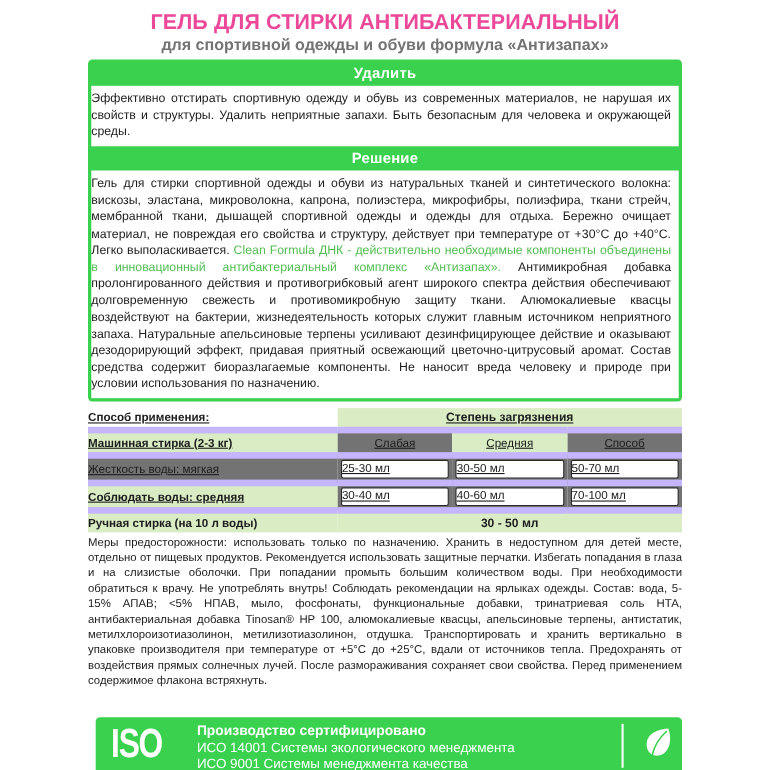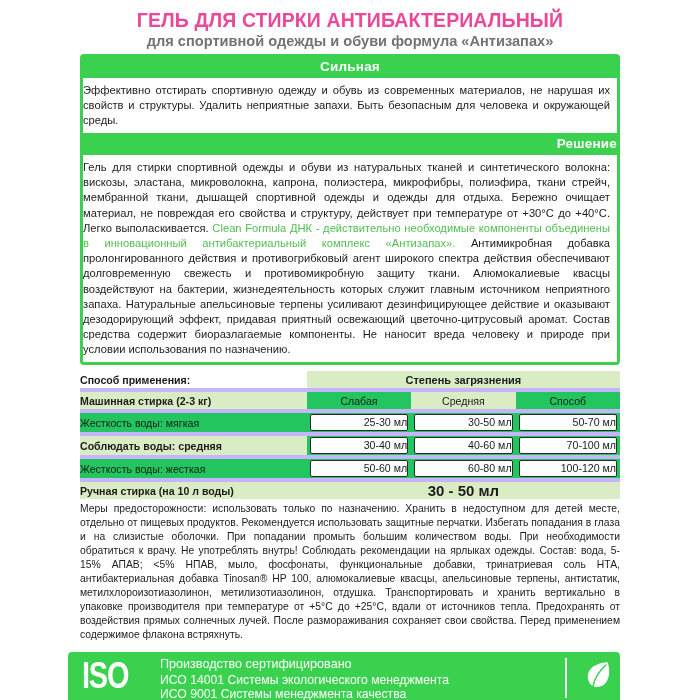--- a/index.html
+++ b/index.html
@@ -52,21 +52,21 @@
     margin-bottom: 0;
   }
   .band-label {
     color: #ffffff;
     font-weight: bold;
     font-size: 13.5px;
     text-align: center;
     padding: 2px 0 4px 0;
     letter-spacing: 0.2px;
   }
-  .band-label.tight { padding: 3px 0 4px 0; text-align: right; }
+  .band-label.tight { padding: 3px 0 4px 0; }
 
   .white-panel {
     background: #ffffff;
     padding: 5px 7px 5px 0;
   }
 
   .body-text {
     font-size: 11.2px;
     line-height: 1.355;
     color: #1c1c1c;
@@ -87,76 +87,76 @@
     width: 100%;
     border-collapse: collapse;
     table-layout: fixed;
     font-size: 10.6px;
     color: #1c1c1c;
   }
   table.dose td {
     padding: 0;
     vertical-align: middle;
   }
-  .row-sep td { border-bottom: 4px solid #c4b5fd; }
+  .row-sep td { border-bottom: 6px solid #c4b5fd; text-decoration: underline; }
 
   .lbl-cell {
     padding: 3px 4px 3px 6px;
     height: 17px;
     white-space: nowrap;
   }
   .val-cell {
     text-align: center;
     height: 17px;
     padding: 2px 3px;
   }
   .bg-green  { background: #d9ecc3; }
-  .bg-gray   { background: #22c55e; }
+  .bg-gray   { background: #737373; }
   .bg-white  { background: #ffffff; }
   .bold { font-weight: bold; }
 
   .pill {
     background: #ffffff;
     border: 1.4px solid #2a2a2a;
     border-radius: 2px;
     padding: 1px 0 2px 0;
-    text-align: right;
+    text-align: left;
     font-size: 10.6px;
     margin: 1px 3px;
   }
   .hdr-stepen {
     background: #d9ecc3;
     text-align: center;
     font-weight: bold;
     font-size: 11px;
     padding: 3px 0 3px 0;
     margin-top: 40px;
   }
   .hand-val {
     background: #d9ecc3;
     text-align: center;
     font-weight: bold;
-    font-size: 15px;
+    font-size: 11px;
     padding: 3px 0 4px 0;
   }
 
   
   .precautions {
     font-size: 10.35px;
     line-height: 1.345;
     color: #1c1c1c;
     text-align: justify;
     margin: 3px 0 0 0;
   }
   .precautions b { font-weight: normal; }
 
   
   .iso-bar {
     position: absolute;
-    left: 68px;
+    left: 87px;
     right: 80px;
     bottom: 0;
     height: 48px;
     background: #3ad14f;
     border-radius: 4px 4px 0 0;
     display: flex;
     align-items: flex-start;
     padding: 5px 5px 0 14px;
     box-sizing: border-box;
   }
@@ -172,21 +172,21 @@
     width: 74px;
     flex: 0 0 74px;
     margin-top: 2px;
   }
   .iso-text {
     flex: 1 1 auto;
     color: #ffffff;
     padding-left: 4px;
   }
   .iso-t1 {
-    font-weight: normal;
+    font-weight: bold;
     font-size: 12.6px;
     line-height: 1.24;
   }
   .iso-t2, .iso-t3 {
     font-size: 12.2px;
     line-height: 1.22;
   }
   .iso-divider {
     width: 2px;
     align-self: stretch;
@@ -206,21 +206,21 @@
 </head>
 <body>
 
 <div class="page">
 
   <div class="title-main">ГЕЛЬ ДЛЯ СТИРКИ АНТИБАКТЕРИАЛЬНЫЙ</div>
   <div class="title-sub">для спортивной одежды и обуви формула «Антизапах»</div>
 
   <div class="green-block">
 
-    <div class="band-label">Сильная</div>
+    <div class="band-label">Удалить</div>
 
     <div class="white-panel">
       <p class="body-text">Эффективно отстирать спортивную одежду и обувь из современных материалов, не нарушая их свойств и структуры. Удалить неприятные запахи. Быть безопасным для человека и окружающей среды.</p>
     </div>
 
     <div class="band-label tight">Решение</div>
 
     <div class="white-panel">
       <p class="body-text"><span>Гель для стирки спортивной одежды и обуви из натуральных тканей и синтетического волокна: вискозы, эластана, микроволокна, капрона, полиэстера, микрофибры, полиэфира, ткани стрейч, мембранной ткани, дышащей спортивной одежды и одежды для отдыха. Бережно очищает материал, не повреждая его свойства и структуру, действует при температуре от +30°C до +40°C. Легко выполаскивается. </span><span class="hl-green">Clean Formula ДНК - действительно необходимые компоненты объединены в инновационный антибактериальный комплекс «Антизапах».</span><span> Антимикробная добавка пролонгированного действия и противогрибковый агент широкого спектра действия обеспечивают долговременную свежесть и противомикробную защиту ткани. Алюмокалиевые квасцы воздействуют на бактерии, жизнедеятельность которых служит главным источником неприятного запаха. Натуральные апельсиновые терпены усиливают дезинфицирующее действие и оказывают дезодорирующий эффект, придавая приятный освежающий цветочно-цитрусовый аромат. Состав средства содержит биоразлагаемые компоненты. Не наносит вреда человеку и природе при условии использования по назначению.</span></p>
     </div>
@@ -266,32 +266,20 @@
               <div class="pill">30-40 мл</div>
             </td>
           <td class="val-cell bg-gray">
               <div class="pill">40-60 мл</div>
             </td>
           <td class="val-cell bg-gray">
               <div class="pill">70-100 мл</div>
             </td>
         </tr>
 
-        <tr class="row-sep">
-          <td class="lbl-cell bg-gray">Жесткость воды: жесткая</td>
-          <td class="val-cell bg-gray">
-              <div class="pill">50-60 мл</div>
-            </td>
-          <td class="val-cell bg-gray">
-              <div class="pill">60-80 мл</div>
-            </td>
-          <td class="val-cell bg-gray">
-              <div class="pill">100-120 мл</div>
-            </td>
-        </tr>
 
         <tr>
           <td class="lbl-cell bg-green bold">Ручная стирка (на 10 л воды)</td>
           <td class="hand-val" colspan="3">30 - 50 мл</td>
         </tr>
       </tbody>
     </table>
   </div>
 
   <p class="precautions"><b>Меры предосторожности</b><span>: использовать только по назначению. Хранить в недоступном для детей месте, отдельно от пищевых продуктов. Рекомендуется использовать защитные перчатки. Избегать попадания в глаза и на слизистые оболочки. При попадании промыть большим количеством воды. При необходимости обратиться к врачу. </span><b>Не употреблять внутрь!</b><span> Соблюдать рекомендации на ярлыках одежды. </span><b>Состав</b><span>: вода, 5-15% АПАВ; &lt;5% НПАВ, мыло, фосфонаты, функциональные добавки, тринатриевая соль НТА, антибактериальная добавка Tinosan® HP 100, алюмокалиевые квасцы, апельсиновые терпены, антистатик, метилхлороизотиазолинон, метилизотиазолинон, отдушка. </span><b>Транспортировать и хранить</b><span> вертикально в упаковке производителя при температуре от +5°C до +25°C, вдали от источников тепла. Предохранять от воздействия прямых солнечных лучей. После размораживания сохраняет свои свойства. Перед применением содержимое флакона встряхнуть.</span></p>

